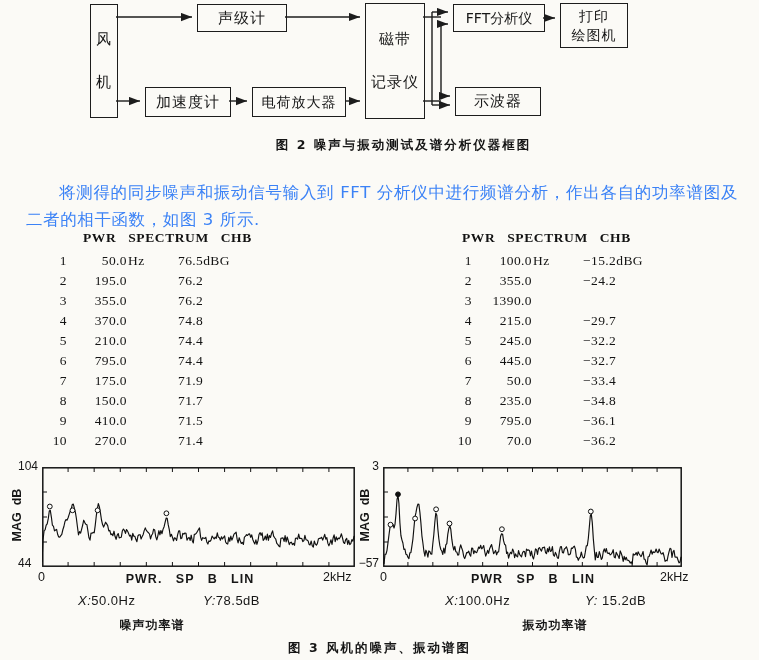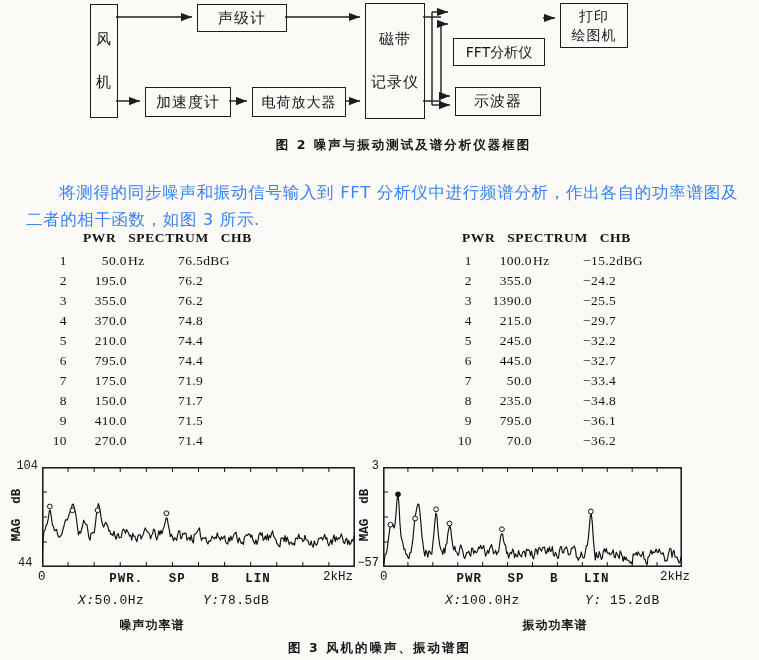--- a/index.html
+++ b/index.html
@@ -10,21 +10,21 @@
   .wires{position:absolute;left:0;top:0;}
   .blk{position:absolute;border:1.6px solid #1c1c1c;display:flex;align-items:center;
        justify-content:center;font-size:15px;letter-spacing:1px;line-height:1;
        background:rgba(255,255,255,0.0);}
   .blk.col{flex-direction:column;justify-content:space-evenly;}
   .b-fan{left:90px;top:4px;width:26px;height:112px;}
   .b-slm{left:197px;top:4px;width:88px;height:26px;}
   .b-acc{left:145px;top:87px;width:84px;height:28px;}
   .b-amp{left:252px;top:87px;width:92px;height:28px;font-size:14px;}
   .b-rec{left:365px;top:3px;width:58px;height:114px;}
-  .b-fft{left:453px;top:4px;width:90px;height:26px;font-size:14px;letter-spacing:0;margin-top:34px;}
+  .b-fft{left:453px;top:4px;width:90px;height:26px;font-size:14px;letter-spacing:0;}
   .b-prt{left:560px;top:3px;width:66px;height:43px;font-size:14px;}
   .b-osc{left:455px;top:87px;width:84px;height:27px;}
   .fig2cap{position:absolute;left:0;top:137px;width:759px;text-align:center;
            font-size:12.5px;font-weight:bold;letter-spacing:2px;padding-left:24px;}
   
   .para{position:absolute;left:26px;top:162px;width:712px;font-size:16.5px;
         line-height:27px;text-indent:33px;letter-spacing:0.6px;text-align:justify;color:#3b82f6;}
   
   .ptable{position:absolute;width:280px;font-family:"Liberation Serif","DejaVu Serif",serif;}
   .t-left{left:45px;top:230px;}
@@ -33,21 +33,21 @@
          margin-bottom:7px;color:#121212;}
   .t-left .thead{margin-left:38px;}
   .t-right .thead{margin-left:12px;}
   .trow{display:grid;grid-template-columns:22px 60px 51px auto;height:20px;
         font-size:13.5px;color:#141414;letter-spacing:0.4px;}
   .c-idx{text-align:right;}
   .c-freq{text-align:right;}
   .c-suf{text-align:left;padding-left:1px;}
   .c-lvl{text-align:left;}
   
-  .chart{position:absolute;height:170px;font-family:Liberation Mono, monospace;}
+  .chart{position:absolute;height:170px;font-family:Liberation Sans, sans-serif;}
   .ch-left{left:0;top:455px;width:380px;}
   .ch-right{left:350px;top:455px;width:409px;}
   .plot{position:absolute;}
   .ch-left .plot{left:42px;top:12px;}
   .ch-right .plot{left:33px;top:12px;}
   .ylab{position:absolute;font-size:12px;}
   .ch-left .ymax{left:12px;top:4px;width:26px;text-align:right;}
   .ch-left .ymin{left:18px;top:101px;width:20px;}
   .ch-right .ymax{left:13px;top:4px;width:16px;text-align:right;}
   .ch-right .ymin{left:0px;top:101px;width:29px;text-align:right;}
@@ -212,21 +212,20 @@
         <div class="trow">
           <span class="tcell c-idx">2</span>
           <span class="tcell c-freq">355.0</span>
           <span class="tcell c-suf"></span>
           <span class="tcell c-lvl">−24.2</span>
         </div>
         <div class="trow">
           <span class="tcell c-idx">3</span>
           <span class="tcell c-freq">1390.0</span>
           <span class="tcell c-suf"></span>
-          <span class="tcell c-lvl">−25.5</span>
         </div>
         <div class="trow">
           <span class="tcell c-idx">4</span>
           <span class="tcell c-freq">215.0</span>
           <span class="tcell c-suf"></span>
           <span class="tcell c-lvl">−29.7</span>
         </div>
         <div class="trow">
           <span class="tcell c-idx">5</span>
           <span class="tcell c-freq">245.0</span>

